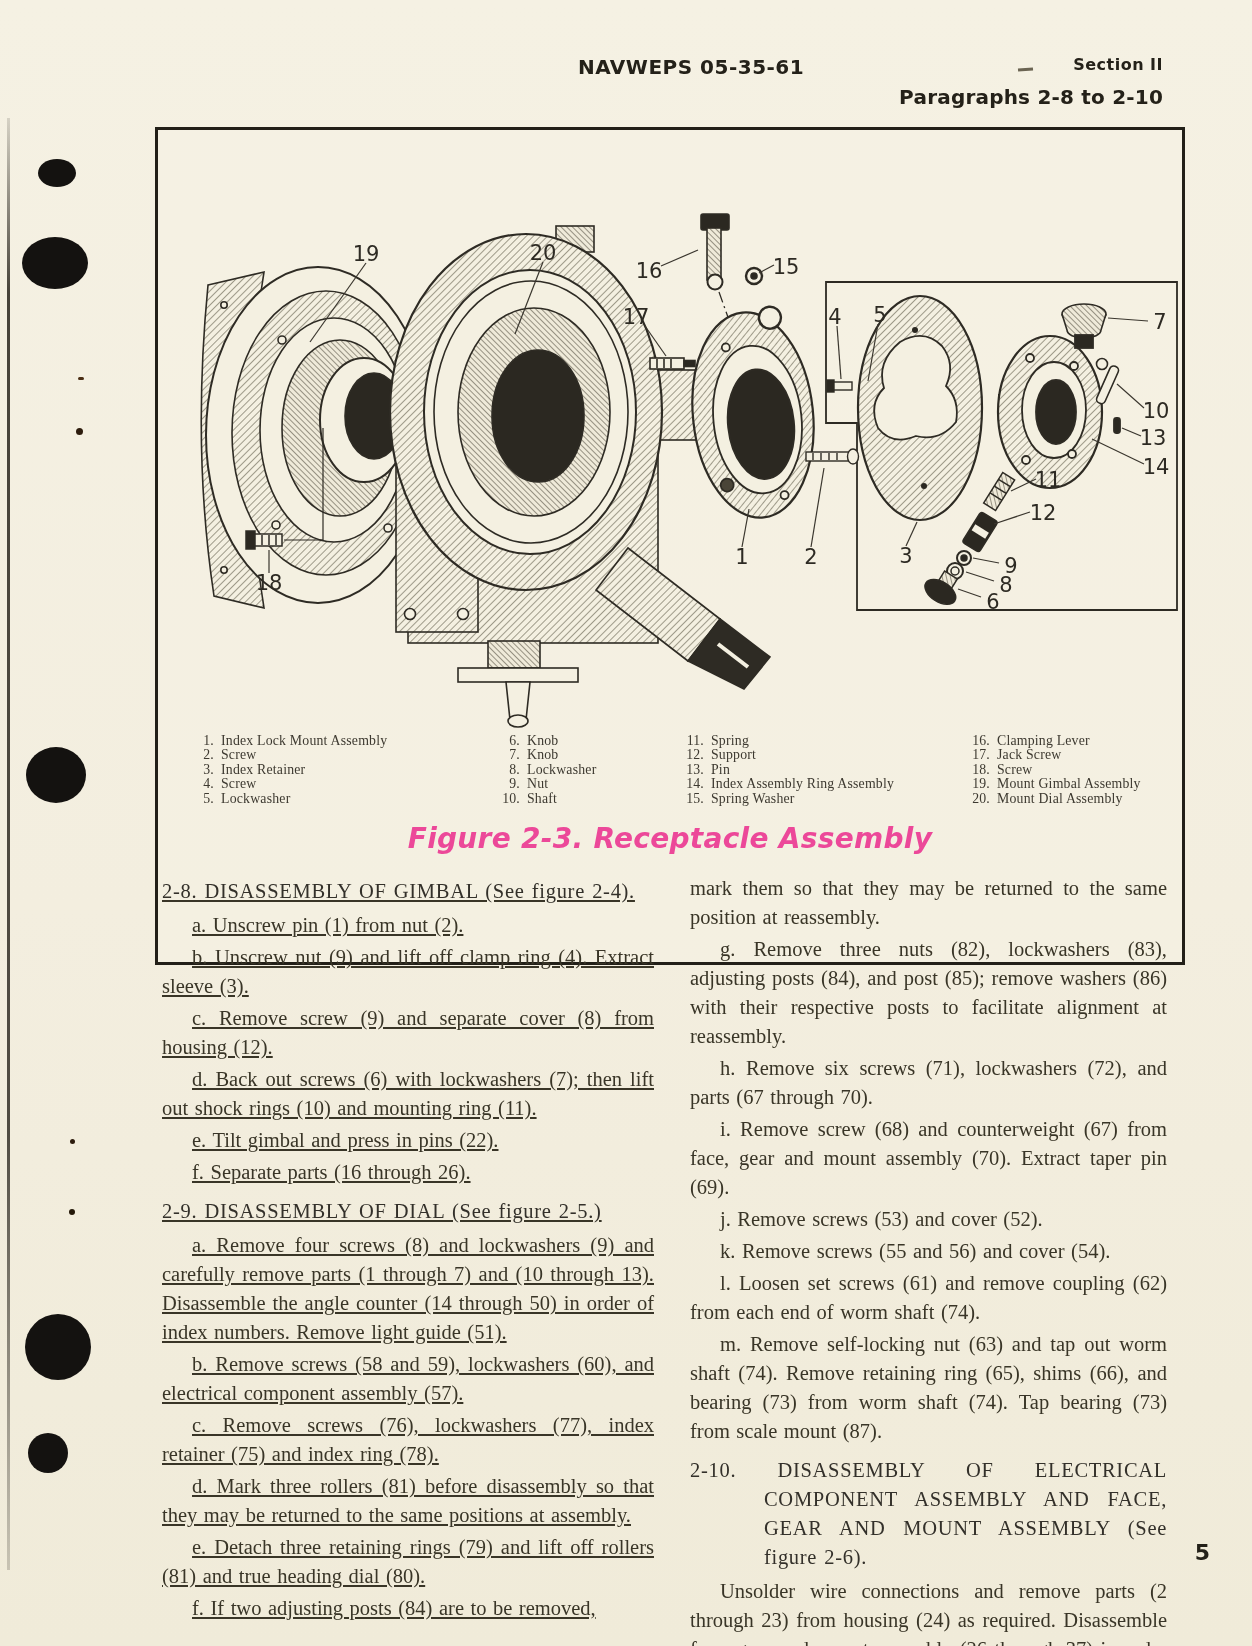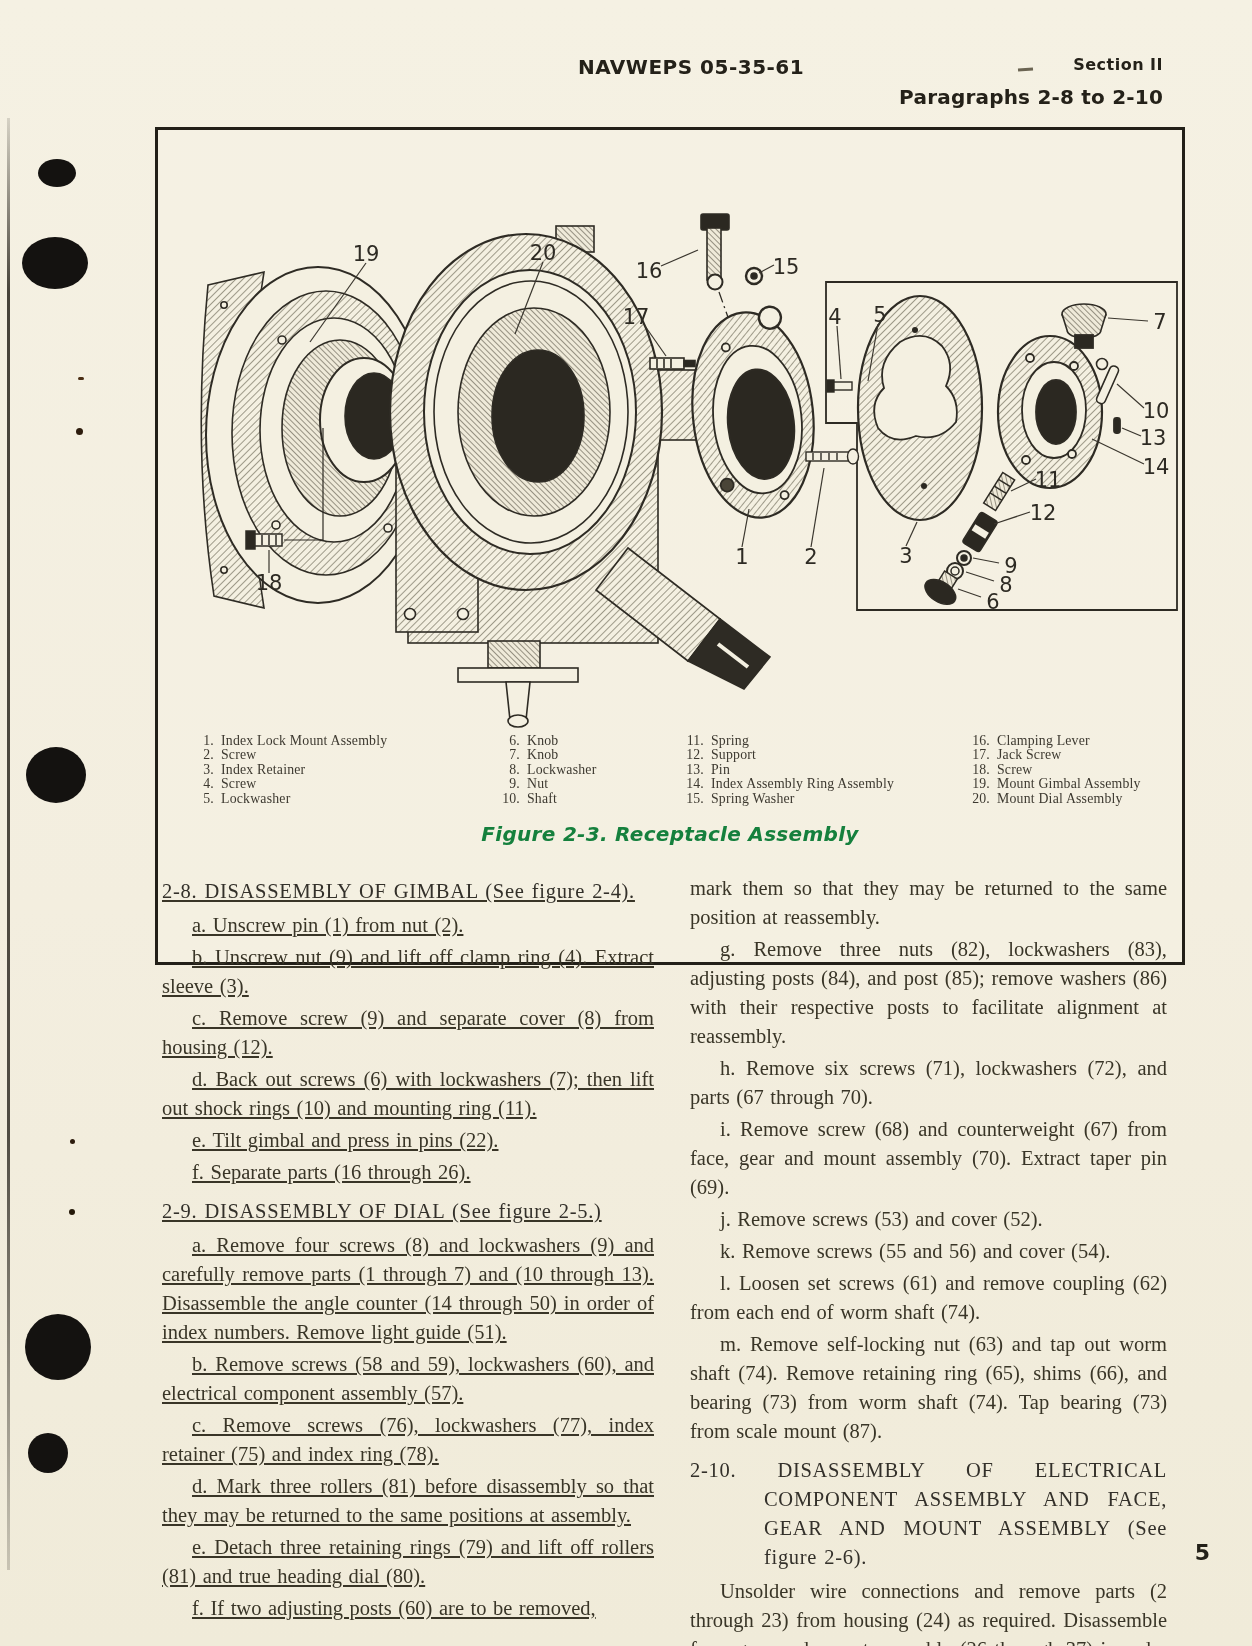--- a/index.html
+++ b/index.html
@@ -29,21 +29,21 @@
     border:3px solid #221f18;box-sizing:border-box;background:rgba(246,242,228,.45);}
   .figure-box svg{display:block;}
   .parts-list{position:absolute;left:0;top:604px;width:100%;height:78px;
     font-size:13.8px;line-height:14.4px;color:#3d3930;letter-spacing:.2px;}
   .pcol{position:absolute;top:0;}
   .pcol.c1{left:30px;} .pcol.c2{left:336px;} .pcol.c3{left:520px;} .pcol.c4{left:806px;}
   .prow{display:flex;}
   .pnum{width:26px;text-align:right;margin-right:7px;flex:none;}
   .caption{position:absolute;left:155px;top:822px;width:1030px;text-align:center;
     font-family:"DejaVu Sans","Liberation Sans",sans-serif;font-weight:bold;font-style:italic;
-    font-size:20px;color:#15803d;letter-spacing:.3px;}
+    font-size:28px;color:#ec4899;letter-spacing:.3px;}
   .col{position:absolute;top:874px;font-size:20.5px;line-height:29px;text-align:justify;word-spacing:1.4px;}
   .col-left{left:162px;width:492px;text-decoration:underline;}
   .col-right{left:690px;width:477px;}
   .col p{margin:0 0 3px;}
   .col p.sec-head{letter-spacing:.7px;margin:10px 0 5px;color:#33302a;}
   .col p.sec-head.first{margin-top:3px;}
   .col p.ind{text-indent:30px;}
   .col p.hang{padding-left:74px;text-indent:-74px;}
   .page-number{position:absolute;right:42px;top:1540px;font-family:"DejaVu Sans","Liberation Sans",sans-serif;
     font-weight:bold;font-size:22px;color:#242119;}
@@ -372,21 +372,21 @@
   <p class="ind">c. Remove screw (9) and separate cover (8) from housing (12).</p>
   <p class="ind">d. Back out screws (6) with lockwashers (7); then lift out shock rings (10) and mounting ring (11).</p>
   <p class="ind">e. Tilt gimbal and press in pins (22).</p>
   <p class="ind">f. Separate parts (16 through 26).</p>
   <p class="sec-head">2-9. DISASSEMBLY OF DIAL (See figure 2-5.)</p>
   <p class="ind">a. Remove four screws (8) and lockwashers (9) and carefully remove parts (1 through 7) and (10 through 13). Disassemble the angle counter (14 through 50) in order of index numbers. Remove light guide (51).</p>
   <p class="ind">b. Remove screws (58 and 59), lockwashers (60), and electrical component assembly (57).</p>
   <p class="ind">c. Remove screws (76), lockwashers (77), index retainer (75) and index ring (78).</p>
   <p class="ind">d. Mark three rollers (81) before disassembly so that they may be returned to the same positions at assembly.</p>
   <p class="ind">e. Detach three retaining rings (79) and lift off rollers (81) and true heading dial (80).</p>
-  <p class="ind">f. If two adjusting posts (60) are to be removed,</p>
+  <p class="ind">f. If two adjusting posts (84) are to be removed,</p>
 </div>
 
 <div class="col col-right">
   <p>mark them so that they may be returned to the same position at reassembly.</p>
   <p class="ind">g. Remove three nuts (82), lockwashers (83), adjusting posts (84), and post (85); remove washers (86) with their respective posts to facilitate alignment at reassembly.</p>
   <p class="ind">h. Remove six screws (71), lockwashers (72), and parts (67 through 70).</p>
   <p class="ind">i. Remove screw (68) and counterweight (67) from face, gear and mount assembly (70). Extract taper pin (69).</p>
   <p class="ind">j. Remove screws (53) and cover (52).</p>
   <p class="ind">k. Remove screws (55 and 56) and cover (54).</p>
   <p class="ind">l. Loosen set screws (61) and remove coupling (62) from each end of worm shaft (74).</p>

